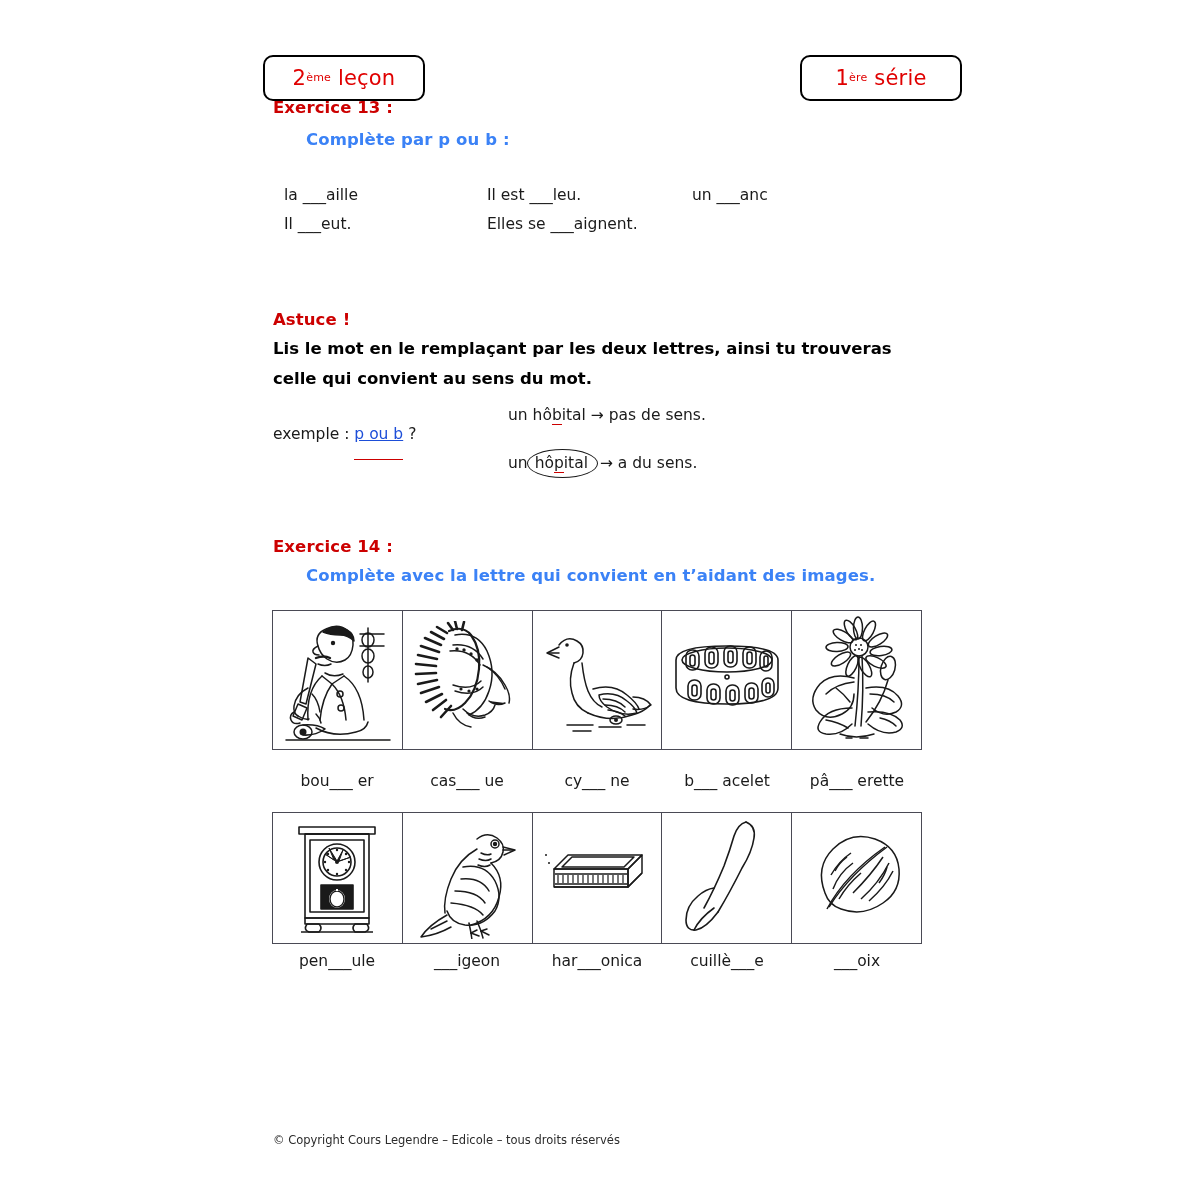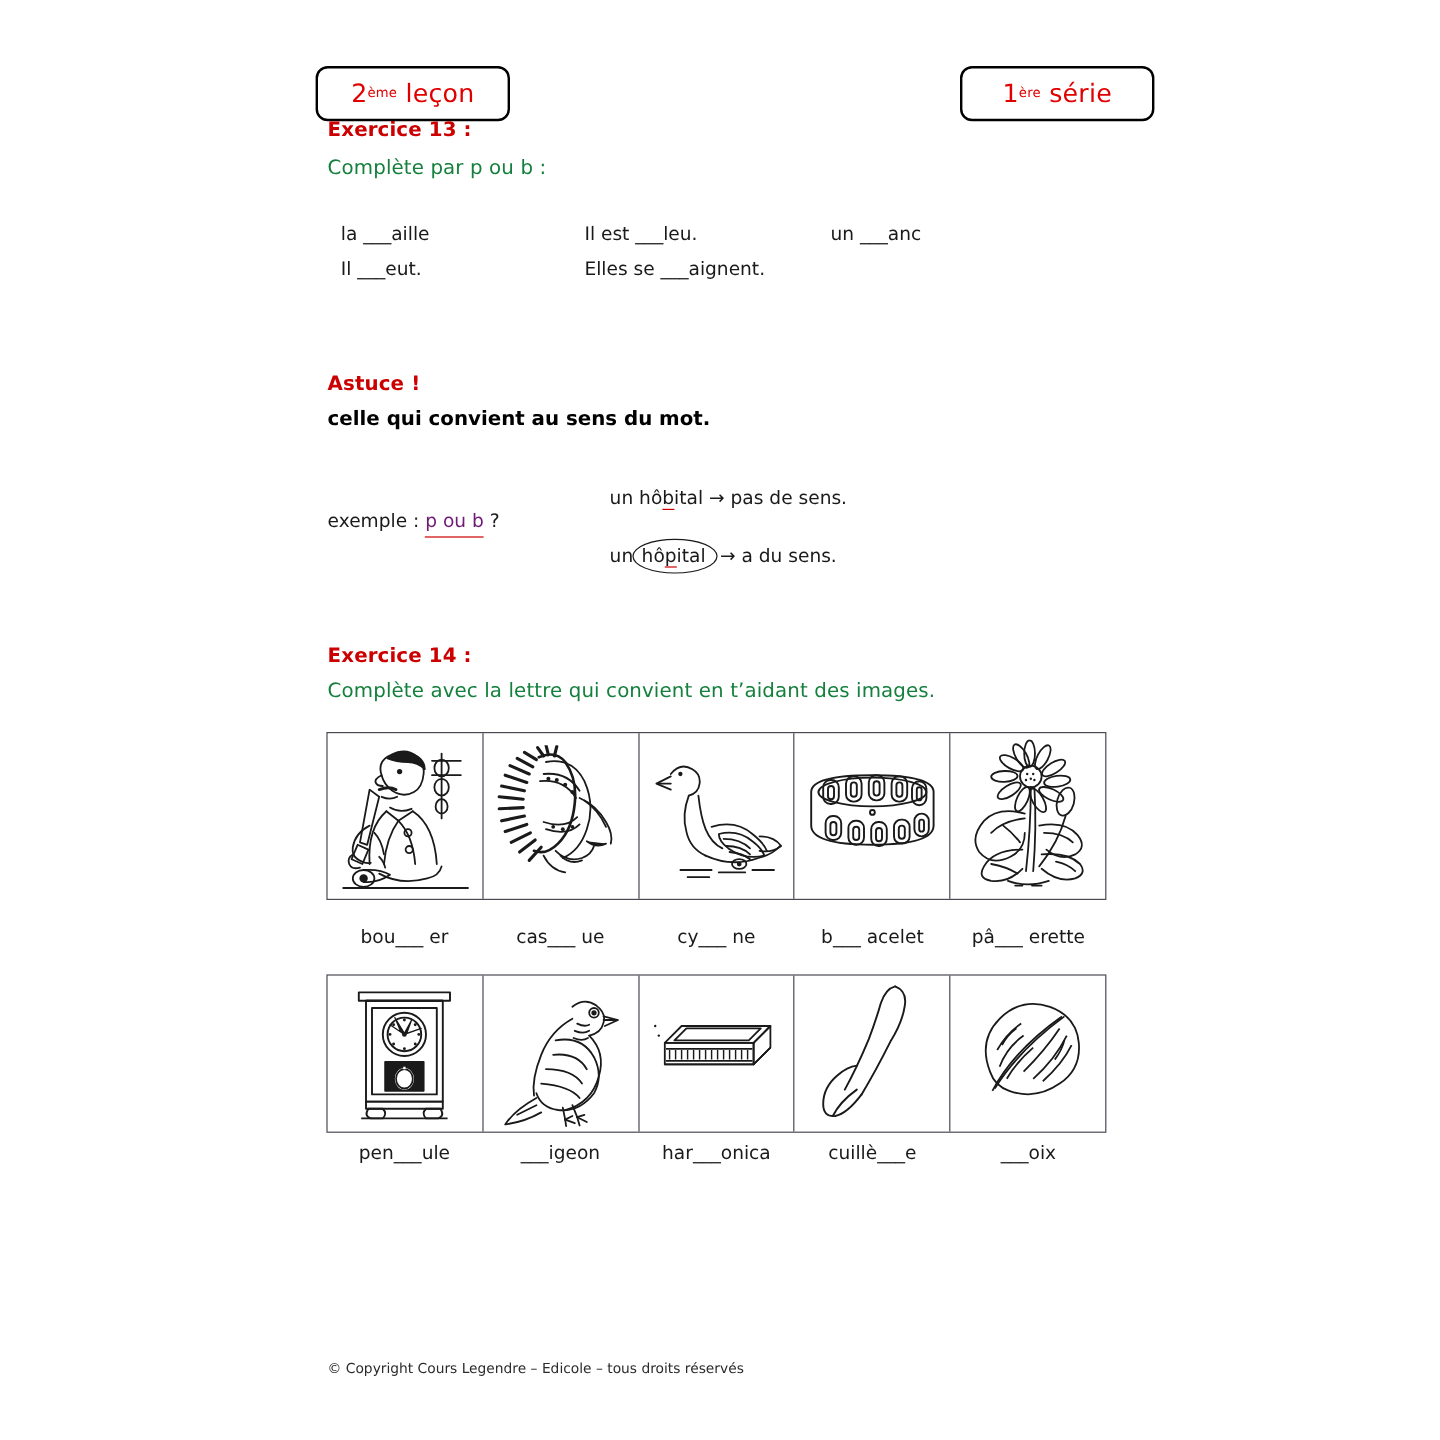--- a/index.html
+++ b/index.html
@@ -51,25 +51,26 @@
   .ex-title {
     position: absolute;
     color: #cc0000;
     font-weight: bold;
     font-size: 16.5px;
     letter-spacing: .1px;
     white-space: nowrap;
   }
   .instruction {
     position: absolute;
-    color: #15803d;
-    font-weight: normal;
+    color: #3b82f6;
+    font-weight: bold;
     font-size: 16.5px;
     letter-spacing: .1px;
     white-space: nowrap;
+    margin-left: 33px;
   }
   .plain {
     position: absolute;
     font-size: 15.5px;
     color: #1a1a1a;
     white-space: nowrap;
   }
 
   #ex13-title { left: 273px; top: 98px; }
   #ex13-instruction { left: 273px; top: 130px; }
@@ -109,23 +110,24 @@
     font-size: 16.5px;
     color: #000000;
     height: 30px;
     white-space: nowrap;
   }
 
   #example-label {
     left: 273px; top: 425px;
   }
   .red-underline {
-    color: #701a75;
+    color: #1d4ed8;
     border-bottom: 1.6px solid #cc0000;
-    padding-bottom: 4px;
+    padding-bottom: 16px;
+    text-decoration: underline;
   }
   #example-line1 { left: 508px; top: 406px; }
   #example-line2-wrap {
     position: absolute;
     left: 508px;
     top: 454px;
     height: 30px;
     white-space: nowrap;
     font-size: 15.5px;
   }
@@ -227,20 +229,21 @@
     </div>
     <div class="row">
       <div class="cell c1">Il ___eut.</div>
       <div class="cell c2">Elles se ___aignent.</div>
       <div class="cell c3"></div>
     </div>
   </div>
 
   <div class="ex-title" id="astuce-title">Astuce !</div>
   <div id="astuce-lines">
+    <div class="aline">Lis le mot en le remplaçant par les deux lettres, ainsi tu trouveras</div>
     <div class="aline">celle qui convient au sens du mot.</div>
   </div>
 
   <div class="plain" id="example-label"><span>exemple : </span><span class="red-underline">p ou b</span><span> ?</span></div>
 
   <div class="plain" id="example-line1"><span>un hô</span><span class="redletter">b</span><span>ital</span><span> → pas de sens.</span></div>
 
   <div id="example-line2-wrap"><span>un</span><span class="circled"><span class="ellipse"></span><span>hô</span><span class="redletter">p</span><span>ital</span></span><span> → a du sens.</span></div>
 
   <div class="ex-title" id="ex14-title">Exercice 14 :</div>

